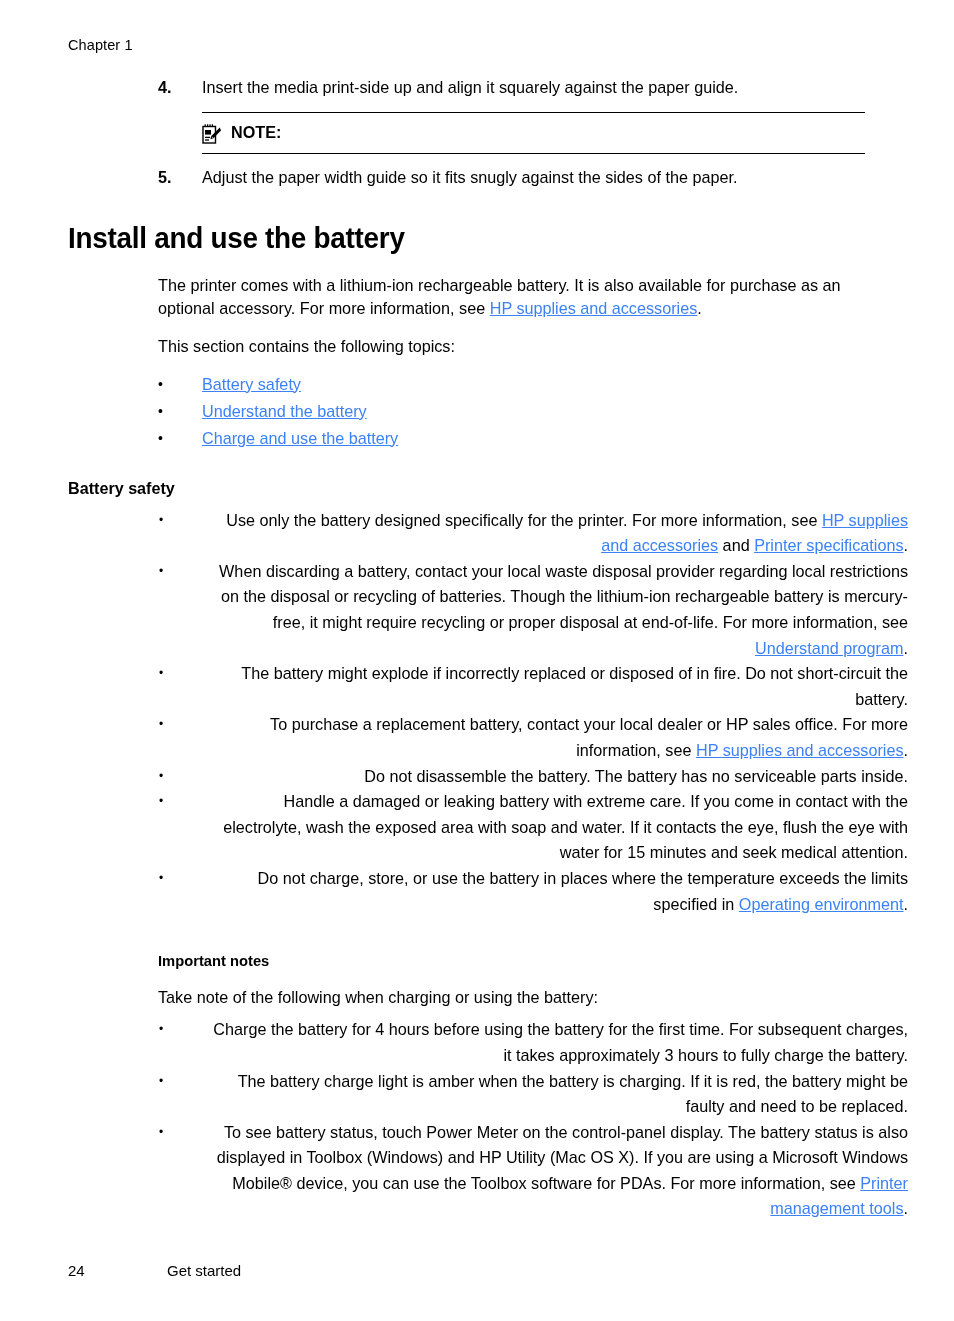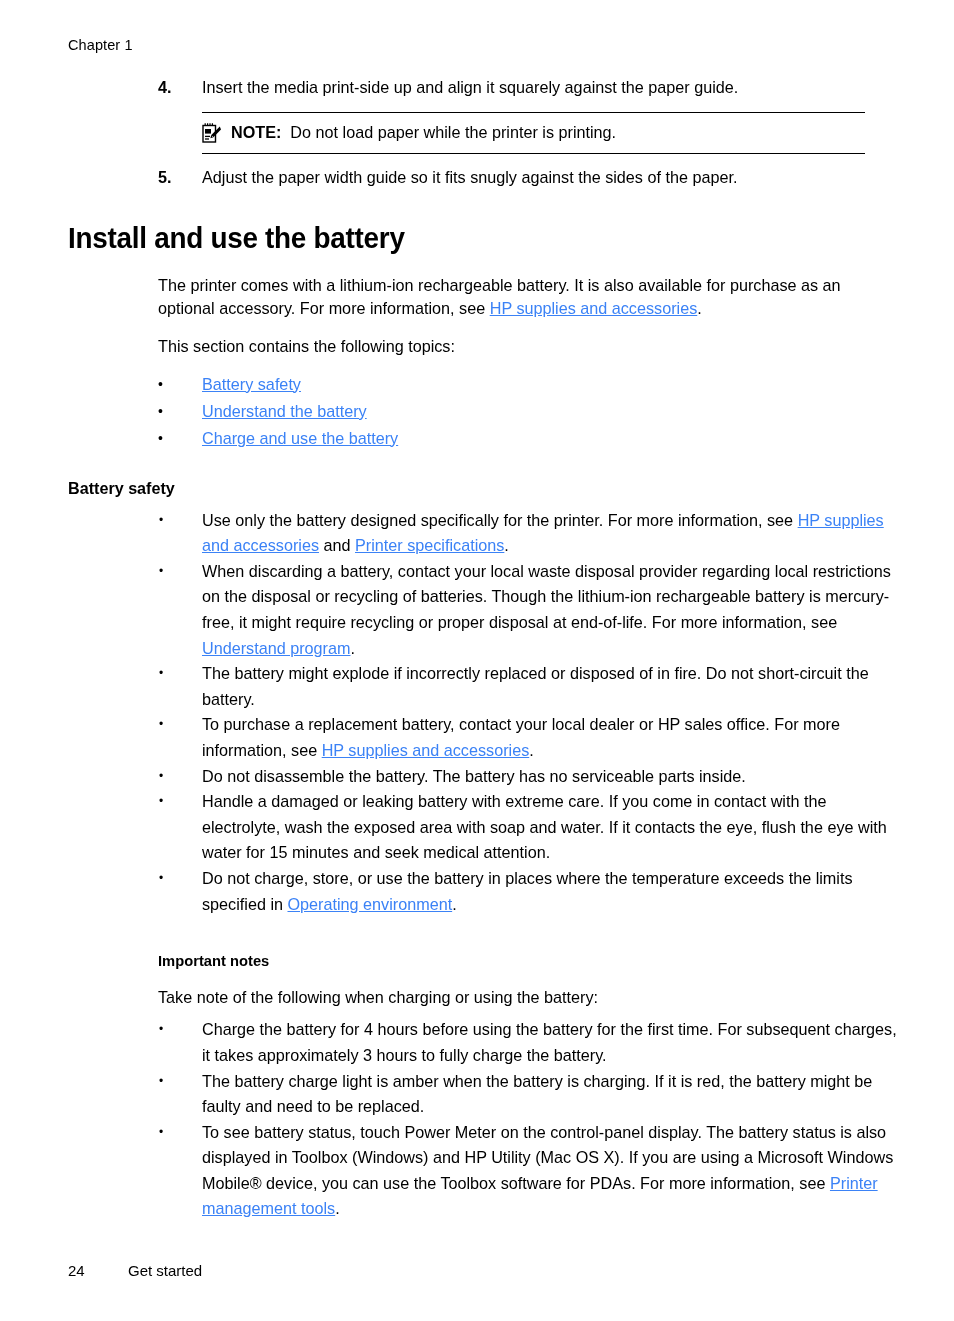--- a/index.html
+++ b/index.html
@@ -69,21 +69,21 @@
   .notebox {
     margin: 12px 0 10px 202px;
     width: 663px;
     border-top: 1.6px solid #000;
     border-bottom: 1.6px solid #000;
     padding: 8px 0 9px 0;
     box-sizing: content-box;
   }
   .notebox-inner {
     display: flex;
-    align-items: flex-start;
+    align-items: flex-end;
     font-size: 16.2px;
     line-height: 23px;
   }
   .note-icon {
     flex: 0 0 auto;
     width: 19px;
     height: 21px;
     margin-right: 10px;
     margin-top: 1px;
     display: block;
@@ -170,20 +170,21 @@
   }
   ul.blist li {
     position: relative;
     margin: 0 0 0 158px;
     padding-left: 44px;
     padding-right: 0;
     width: 706px;
     font-size: 16.2px;
     line-height: 25.6px;
     margin-bottom: 0px;
+    text-align: right;
   }
   ul.blist li::before {
     content: "\2022";
     position: absolute;
     left: 1px;
     top: 0;
     font-size: 12px;
     line-height: 25.6px;
   }
 
@@ -200,20 +201,21 @@
   }
 
   
   .footer {
     position: absolute;
     left: 68px;
     bottom: 40px;
     font-size: 15px;
     line-height: 20px;
     display: flex;
+    gap: 39px;
   }
   .footer .pgnum { width: 60px; }
   .footer .pgsec { }
 </style>
 </head>
 <body>
 
 <div class="page">
 
   <div class="chapter-header">Chapter 1</div>
@@ -235,21 +237,20 @@
             <line x1="8.0" y1="1.2" x2="8.0" y2="4" stroke="#000" stroke-width="1.2"></line>
             <line x1="10.4" y1="1.2" x2="10.4" y2="4" stroke="#000" stroke-width="1.2"></line>
             <rect x="3" y="7" width="6" height="4.6" fill="#000"></rect>
             <line x1="3" y1="14.4" x2="8" y2="14.4" stroke="#000" stroke-width="1.3"></line>
             <line x1="3" y1="17.0" x2="7" y2="17.0" stroke="#000" stroke-width="1.3"></line>
             <path d="M 17.8 4.6 L 9.3 13.1 L 8.3 16.2 L 11.4 15.2 L 19 7.6 Z" fill="#000"></path>
             <path d="M 10.0 13.9 L 10.9 14.8" stroke="#fff" stroke-width="0.9"></path>
           </svg>
         </span>
         <span class="note-label">NOTE:</span>
-        <span class="note-text">Do not load paper while the printer is printing.</span>
       </div>
     </div>
 
     <div class="step">
       <span class="num">5.</span>
       <span class="txt">Adjust the paper width guide so it fits snugly against the sides of the paper.</span>
     </div>
 
     <h1 class="section-title">Install and use the battery</h1>
 

